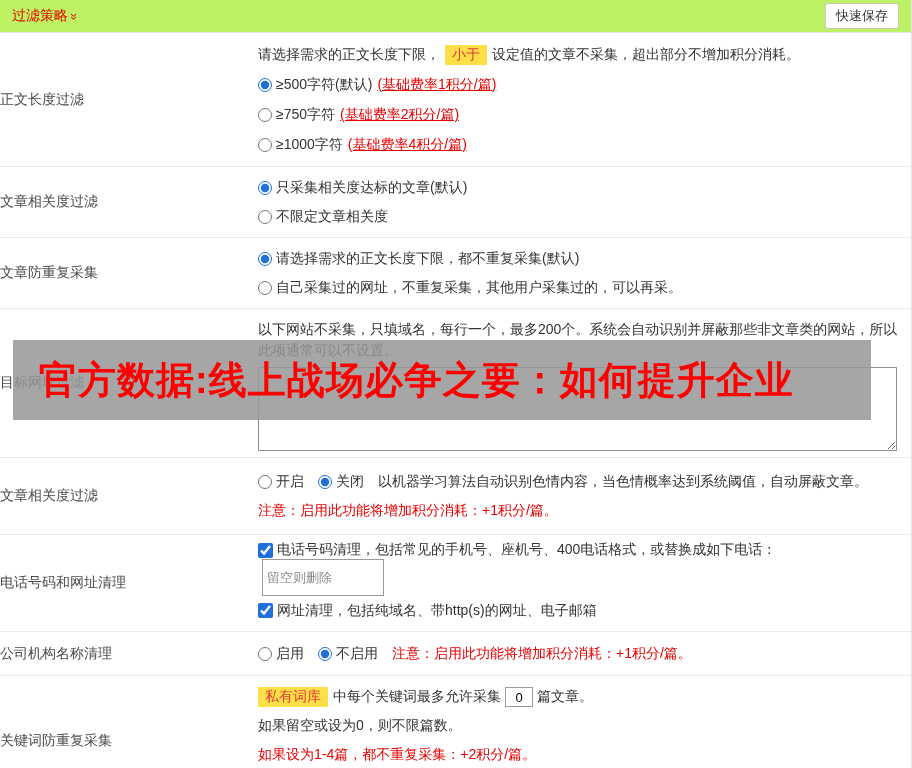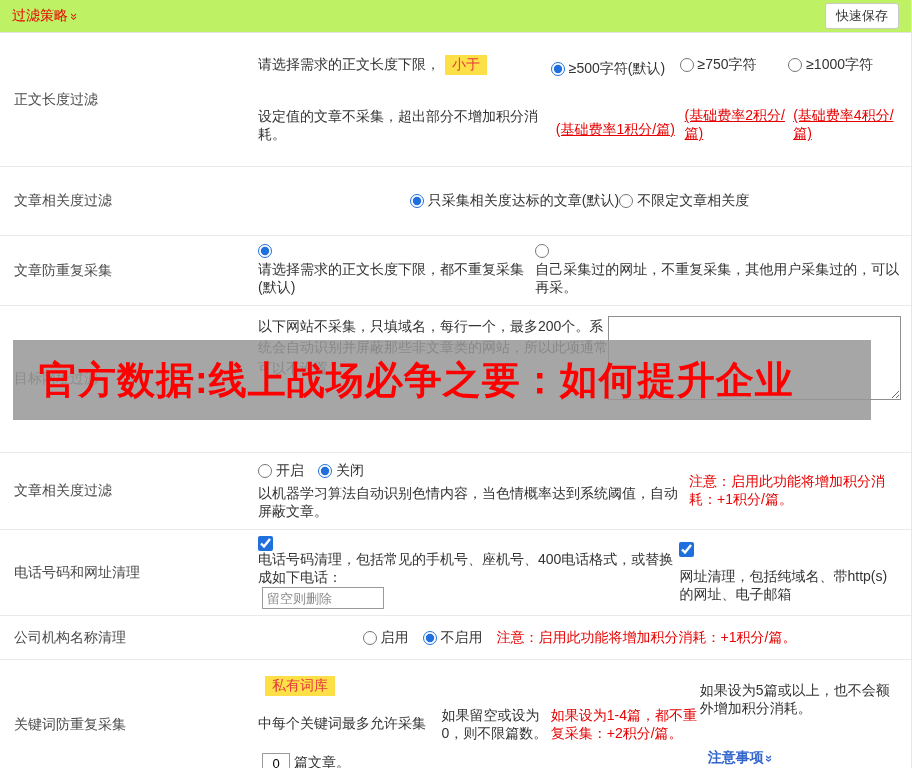--- a/index.html
+++ b/index.html
@@ -20,26 +20,26 @@
   .chev { display:inline-block; transform:rotate(90deg); font-size:13px; line-height:1; }
   .save-btn {
     background:#fff; border:1px solid #c9c9c9; border-radius:3px;
     padding:3px 10px; font-size:13px; color:#333; cursor:pointer;
     font-family:inherit;
   }
 
   
   .row { display:flex; border-bottom:1px solid #eaeaea; }
   .row-label {
-    width:258px; padding-left:14px; flex:0 0 258px;
+    width:258px; flex:0 0 258px;
     display:flex; align-items:center; color:#4a4a4a;
   }
   .row-content {
     flex:1; padding:6px 10px 6px 0;
-    display:flex; flex-direction:row; justify-content:center;
+    display:flex; flex-direction:column; justify-content:center;
   }
   .line { display:flex; align-items:center; min-height:29px; flex-wrap:wrap; }
   .r1 .line { min-height:30px; }
 
   input[type=radio], input[type=checkbox] {
     width:14px; height:14px; margin-right:4px; accent-color:#1f6fdc; flex:0 0 auto;
   }
   input[type=checkbox] { width:15px; height:15px; }
 
   .red { color:#e60000; }
@@ -63,21 +63,21 @@
   .r8 { min-height:129px; border-bottom:none; }
 
   .r4 .row-content { justify-content:flex-start; padding-top:10px; }
   .r4 p { line-height:21px; margin-bottom:6px; max-width:648px; }
   .blacklist-textarea {
     width:calc(100% - 4px); height:84px; border:1px solid #8f8f8f;
     resize:both; font-family:inherit; font-size:13px; padding:4px;
   }
 
   .phone-input {
-    width:122px; height:22px; border:1px solid #9a9a9a; margin-left:4px;
+    width:122px; height:37px; border:1px solid #9a9a9a; margin-left:4px;
     font-family:inherit; font-size:13px; padding:0 4px; color:#333;
   }
   .phone-input::placeholder { color:#8a8a8a; }
   .count-input {
     width:28px; height:20px; border:1px solid #9a9a9a; text-align:center;
     font-family:inherit; font-size:13px; margin:0 4px;
   }
 
   
   .overlay-banner {
@@ -204,21 +204,21 @@
         <span class="opt-text">不启用</span>
         <span class="red">注意：启用此功能将增加积分消耗：+1积分/篇。</span>
       </div>
     </div>
   </div>
 
   <div class="row r8">
     <div class="row-label">关键词防重复采集</div>
     <div class="row-content">
       <div class="line">
-        <span class="chip" style="margin-left:7px">私有词库</span>
+        <span class="chip" style="margin-left:0">私有词库</span>
         <span>中每个关键词最多允许采集</span>
         <input type="text" class="count-input" value="0" style="">
         <span>篇文章。</span>
       </div>
       <div class="line">如果留空或设为0，则不限篇数。</div>
       <div class="line red">如果设为1-4篇，都不重复采集：+2积分/篇。</div>
       <div class="line">
         <span>如果设为5篇或以上，也不会额外增加积分消耗。</span>
         <span class="link">
           <span>注意事项</span>

